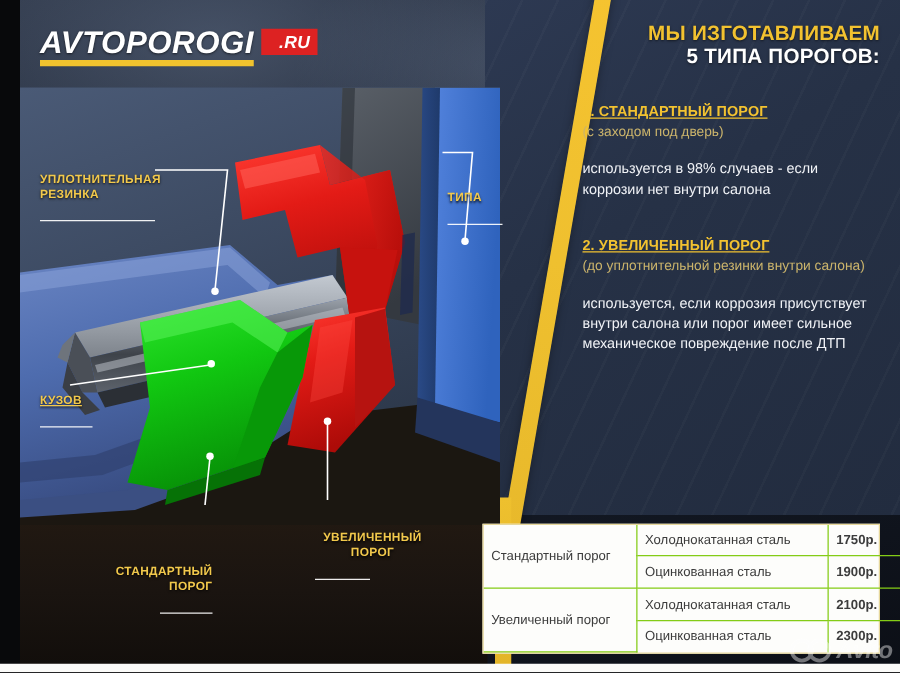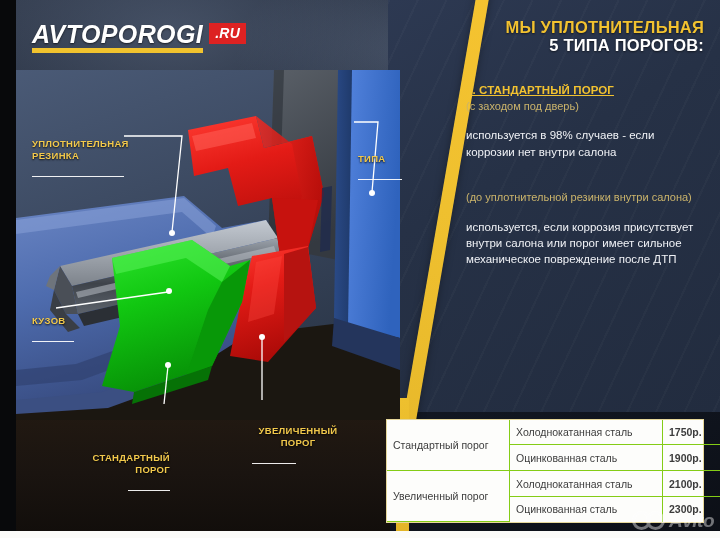--- a/index.html
+++ b/index.html
@@ -70,21 +70,21 @@
     text-shadow:0 1px 2px rgba(0,0,0,.6);
   }
   .logo-bar{
     position:absolute;left:0;right:0;bottom:0;height:5px;
     background:#f1c32e;
   }
   .logo-ru{
     margin-left:6px;margin-top:1px;
     background:#dd2222;color:#fff;
     font-size:14px;font-weight:bold;font-style:italic;
-    padding:3px 6px 4px 6px;line-height:1;letter-spacing:.3px;
+    padding:3px 6px 4px 14px;line-height:1;letter-spacing:.3px;
   }
 
   
   .diagram{
     position:absolute;left:16px;top:70px;width:384px;height:350px;
     overflow:hidden;
     background:linear-gradient(165deg,#44536d 0%,#3a475f 45%,#2e3a50 100%);
   }
   .diagram svg{display:block;}
 
@@ -334,21 +334,21 @@
       <circle cx="246" cy="267" r="3" fill="#ffffff"></circle>
     </svg>
   </div>
 
   <div class="lbl" style="left:32px;top:126px;width:126px;">
     <div>УПЛОТНИТЕЛЬНАЯ
 РЕЗИНКА</div>
     <div class="lbl-rule" style="width:92px;"></div>
   </div>
 
-  <div class="lbl" style="left:32px;top:303px;width:80px;">
+  <div class="lbl" style="left:32px;top:303px;width:80px;text-decoration:underline;">
     <div>КУЗОВ</div>
     <div class="lbl-rule" style="width:42px;"></div>
   </div>
 
   <div class="lbl" style="left:358px;top:141px;width:52px;">
     <div>ТИПА</div>
     <div class="lbl-rule" style="width:44px;"></div>
   </div>
 
   <div class="lbl rt" style="left:84px;top:440px;width:86px;">
@@ -359,31 +359,32 @@
 
   <div class="lbl" style="left:252px;top:413px;width:92px;text-align:center;">
     <div>УВЕЛИЧЕННЫЙ
 ПОРОГ</div>
     <div class="lbl-rule" style="width:44px;"></div>
   </div>
 
   <div class="panel">
 
     <div class="h-main">
-      <div class="h-l1">МЫ УПЛОТНИТЕЛЬНАЯ</div>
+      <div class="h-l1">МЫ ИЗГОТАВЛИВАЕМ</div>
       <div class="h-l2">5 ТИПА ПОРОГОВ:</div>
     </div>
 
     <div class="sect">
       <div class="s-title">1. СТАНДАРТНЫЙ ПОРОГ</div>
       <div class="s-sub">(с заходом под дверь)</div>
       <div class="s-body">используется в 98% случаев - если коррозии нет внутри салона</div>
     </div>
 
     <div class="sect" style="margin-top:30px;">
+      <div class="s-title">2. УВЕЛИЧЕННЫЙ ПОРОГ</div>
       <div class="s-sub">(до уплотнительной резинки внутри салона)</div>
       <div class="s-body">используется, если коррозия присутствует внутри салона или порог имеет сильное механическое повреждение после ДТП</div>
     </div>
   </div>
 
   <div class="table-wrap">
     <table class="prices">
       <tbody>
         <tr>
           <td class="type" rowspan="2">Стандартный порог</td>

